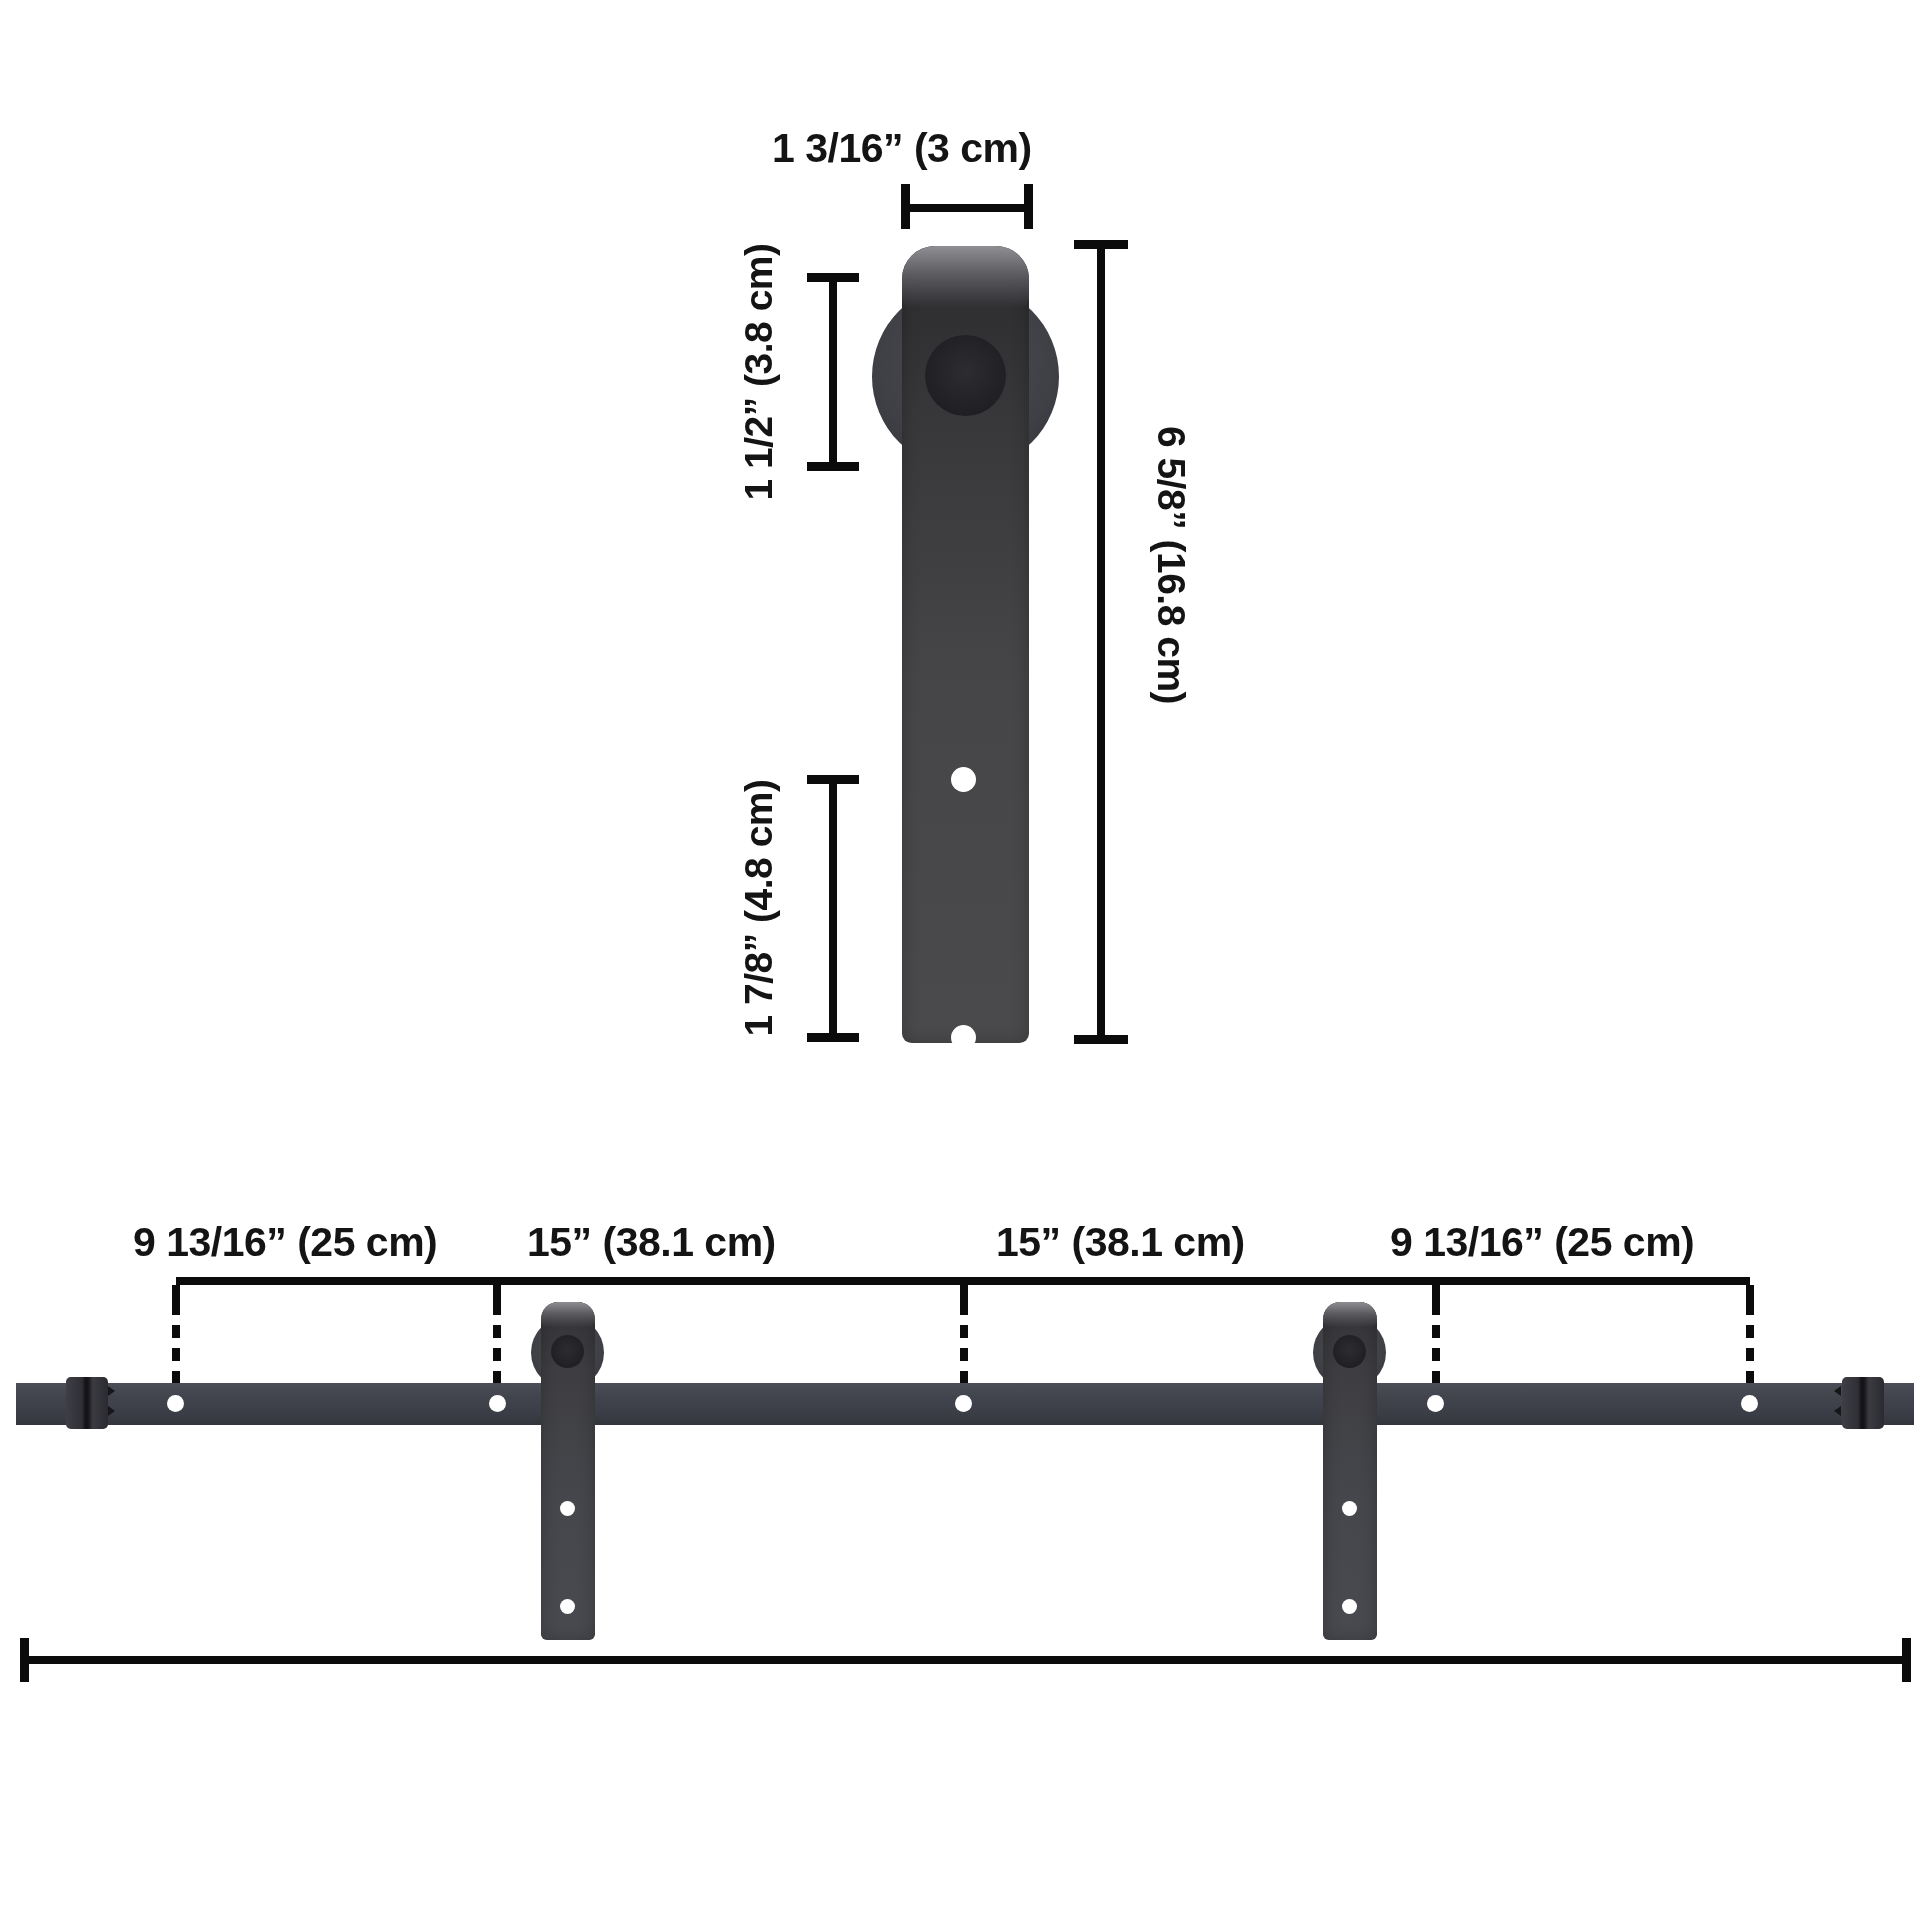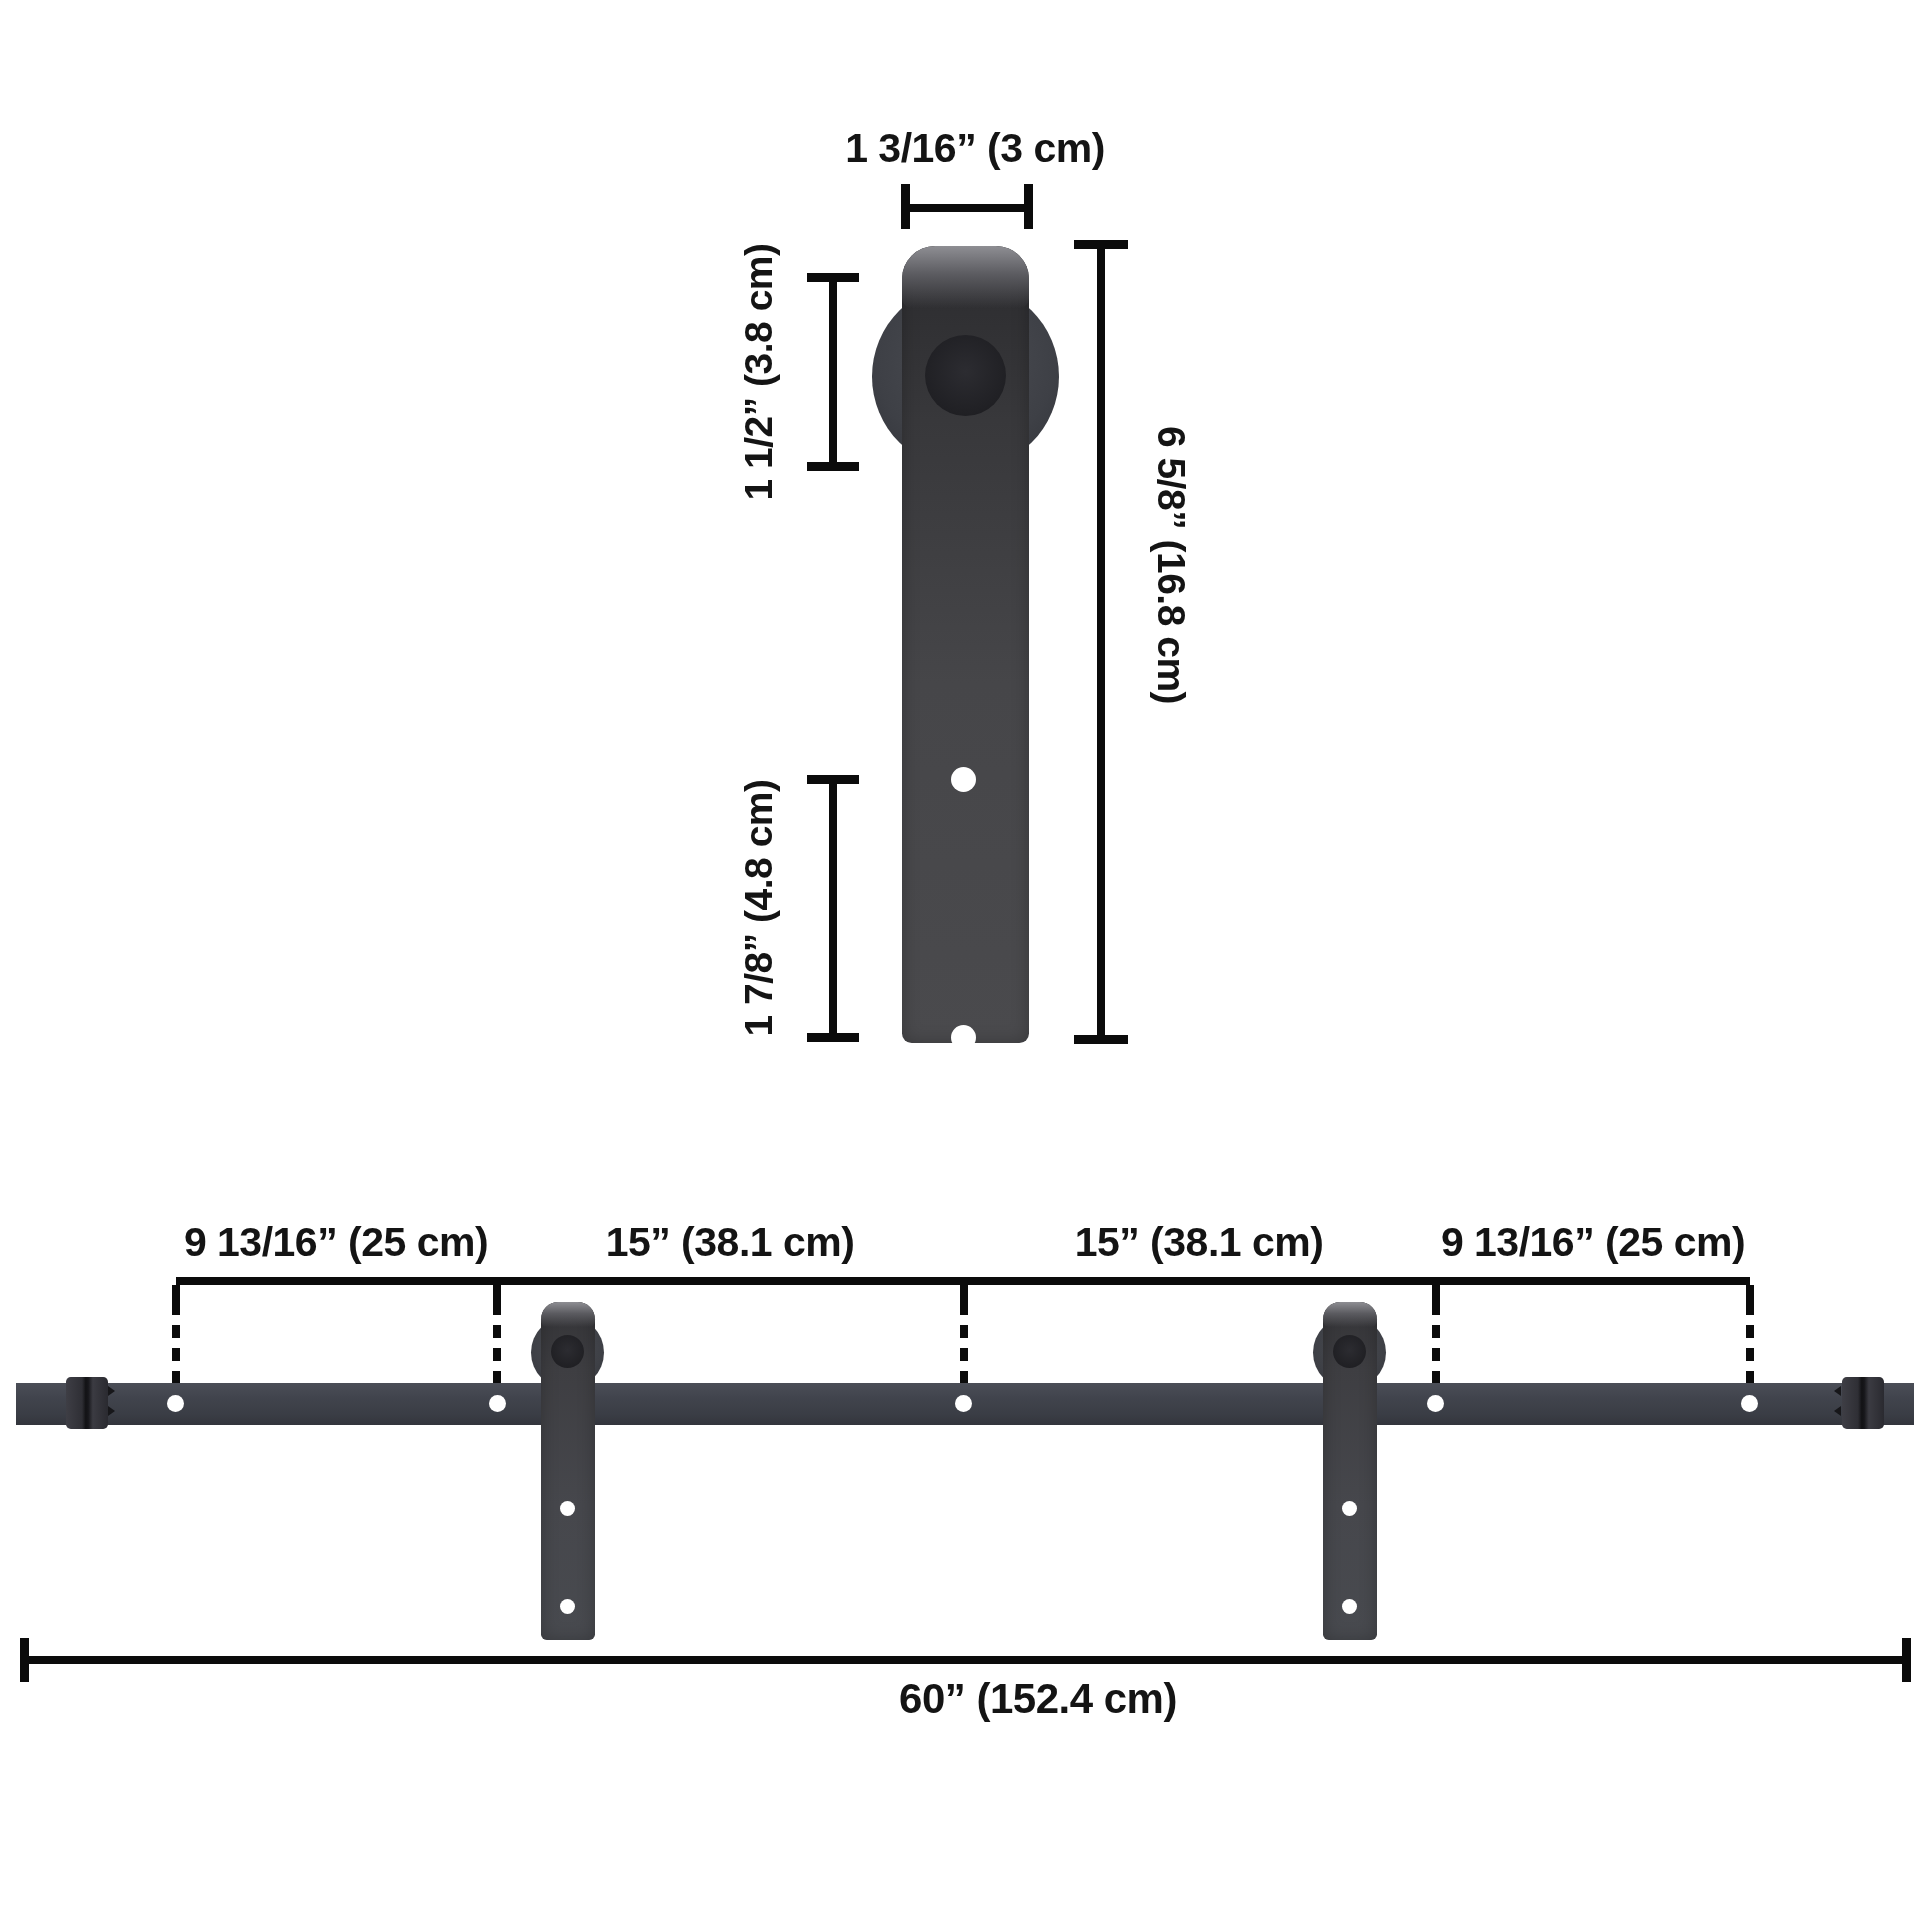--- a/index.html
+++ b/index.html
@@ -5,21 +5,21 @@
   html,body{margin:0;padding:0;background:#fff;}
   .canvas{position:relative;width:1931px;height:1931px;background:var(--bg,#fff);overflow:hidden;
           font-family:"Liberation Sans","DejaVu Sans",sans-serif;}
   .view{position:absolute;left:0;top:0;width:100%;height:100%;}
 
   
   .h-line,.v-line,.tick-h,.tick-v{position:absolute;background:var(--line,#0b0b0b);}
   .dash-v{position:absolute;background:repeating-linear-gradient(180deg,var(--line,#0b0b0b) 0 12.6px,transparent 12.6px 23px);}
 
   
-  .dlabel{position:absolute;width:406px;height:48px;line-height:48px;text-align:center;
+  .dlabel{position:absolute;width:406px;height:48px;line-height:48px;text-align:left;
           font-size:41px;font-weight:700;letter-spacing:-0.5px;color:#141414;white-space:nowrap;}
   .vlabel{position:absolute;width:406px;height:44px;line-height:44px;text-align:center;
           font-size:39px;font-weight:700;letter-spacing:-0.5px;color:#141414;white-space:nowrap;}
   .rot-ccw{transform:rotate(-90deg);}
   .rot-cw{transform:rotate(90deg);}
 
   
   .hole{position:absolute;border-radius:50%;background:var(--hole,#fff);}
   .wheel{position:absolute;border-radius:50%;
          background:radial-gradient(circle at 50% 42%,#4b4d53 0%,#3e4046 62%,#303238 100%);}
@@ -137,16 +137,15 @@
     <div class="strap strap-sm" style="left:1323px;top:1302px;width:54px;height:338px;">
       <div class="curl" style="height:25px;"></div>
     </div>
     <div class="hub" style="left:1333px;top:1335px;width:33px;height:33px;"></div>
     <div class="hole" style="left:1342px;top:1501px;width:15.4px;height:15.4px;"></div>
     <div class="hole" style="left:1342px;top:1599px;width:15.4px;height:15.4px;"></div>
 
     <div class="tick-v" style="left:20px;top:1638px;width:8.7px;height:44px;"></div>
     <div class="tick-v" style="left:1902px;top:1638px;width:8.7px;height:44px;"></div>
     <div class="h-line" style="left:24px;top:1656px;width:1883px;height:7.7px;"></div>
-    <div class="dlabel" style="left:835px;top:1675px;font-size:42px;">60” (152.4 cm)</div>
   </div>
 </div>
 
 
 </body></html>

